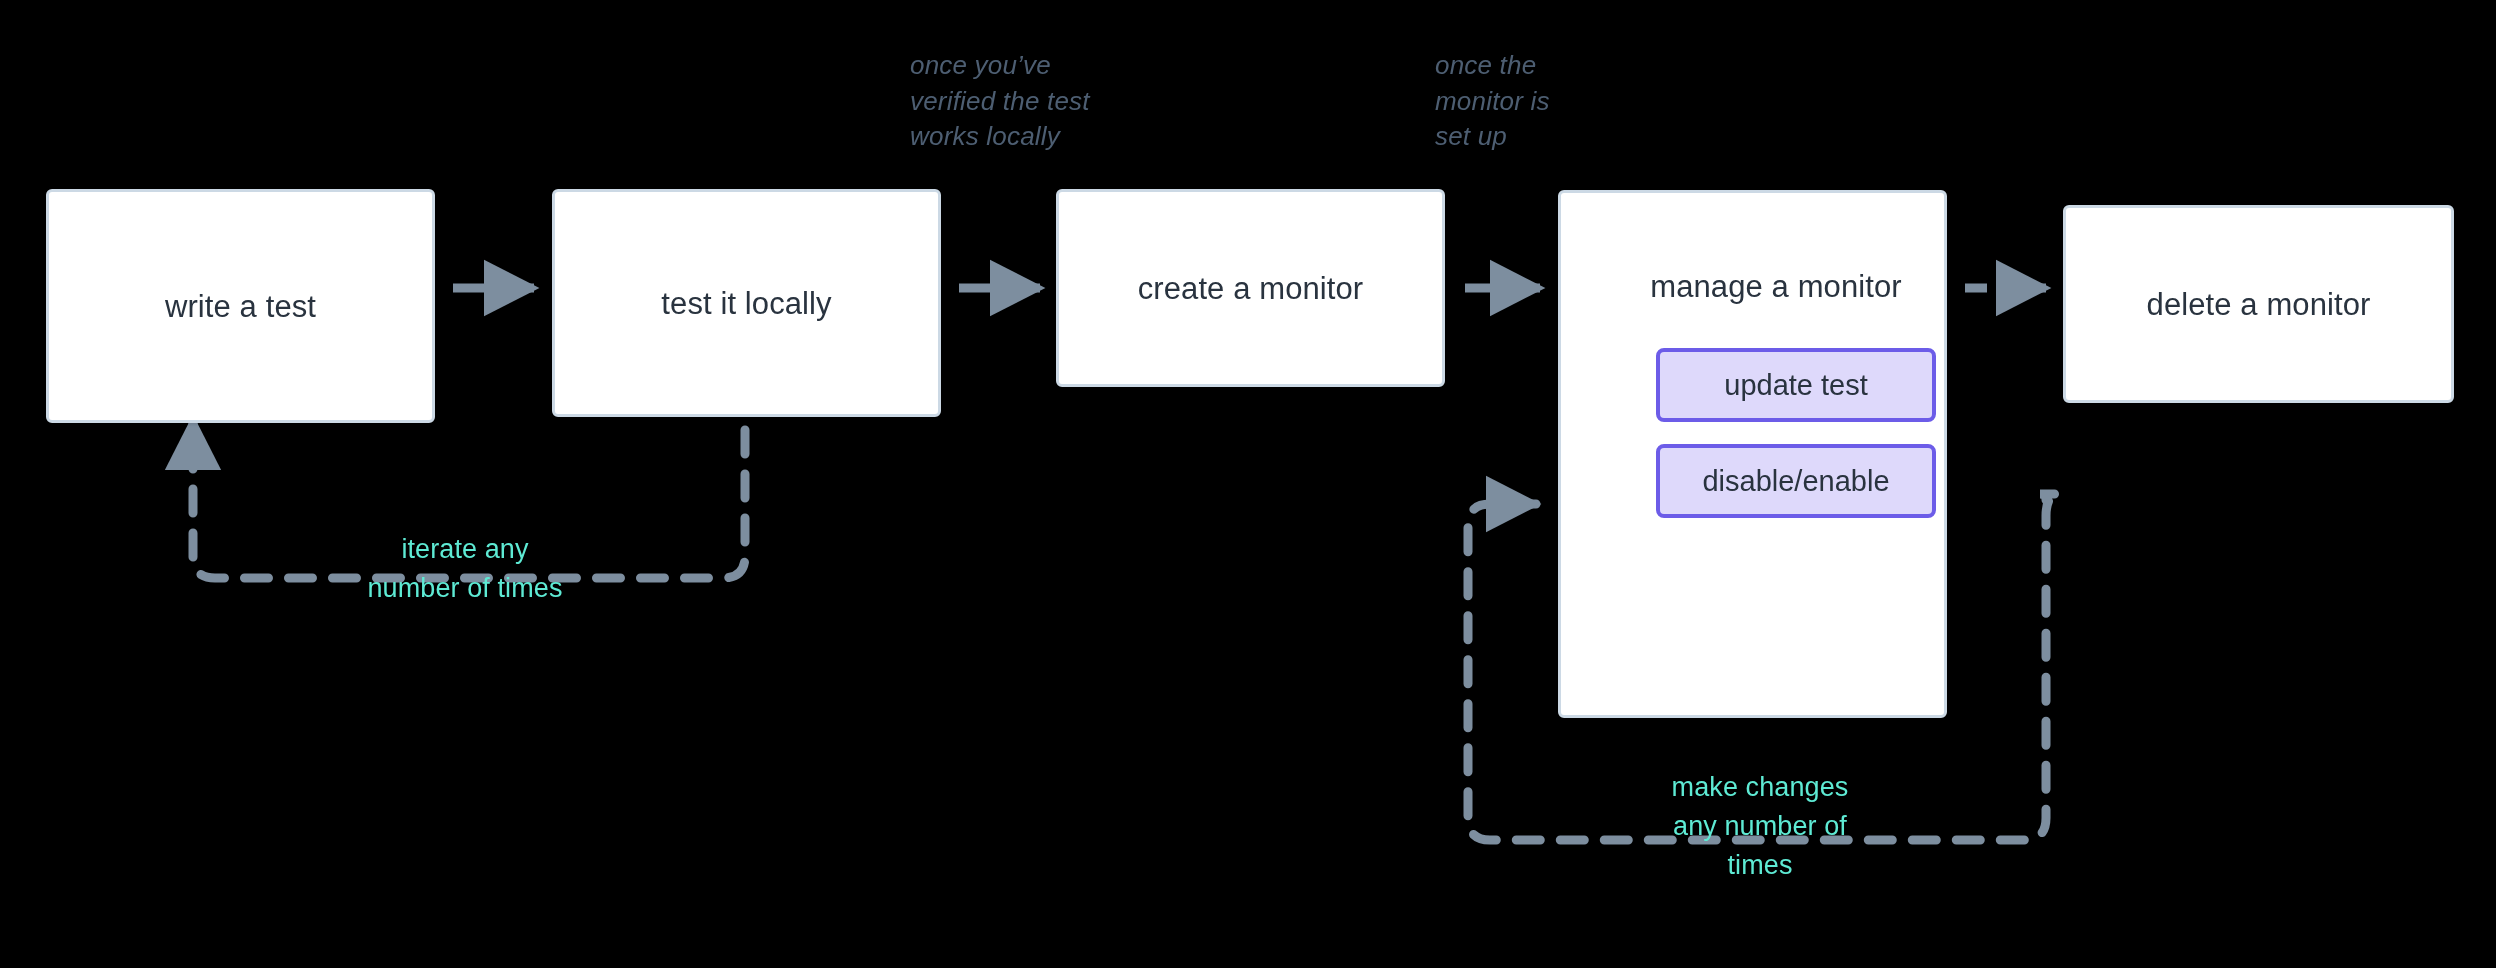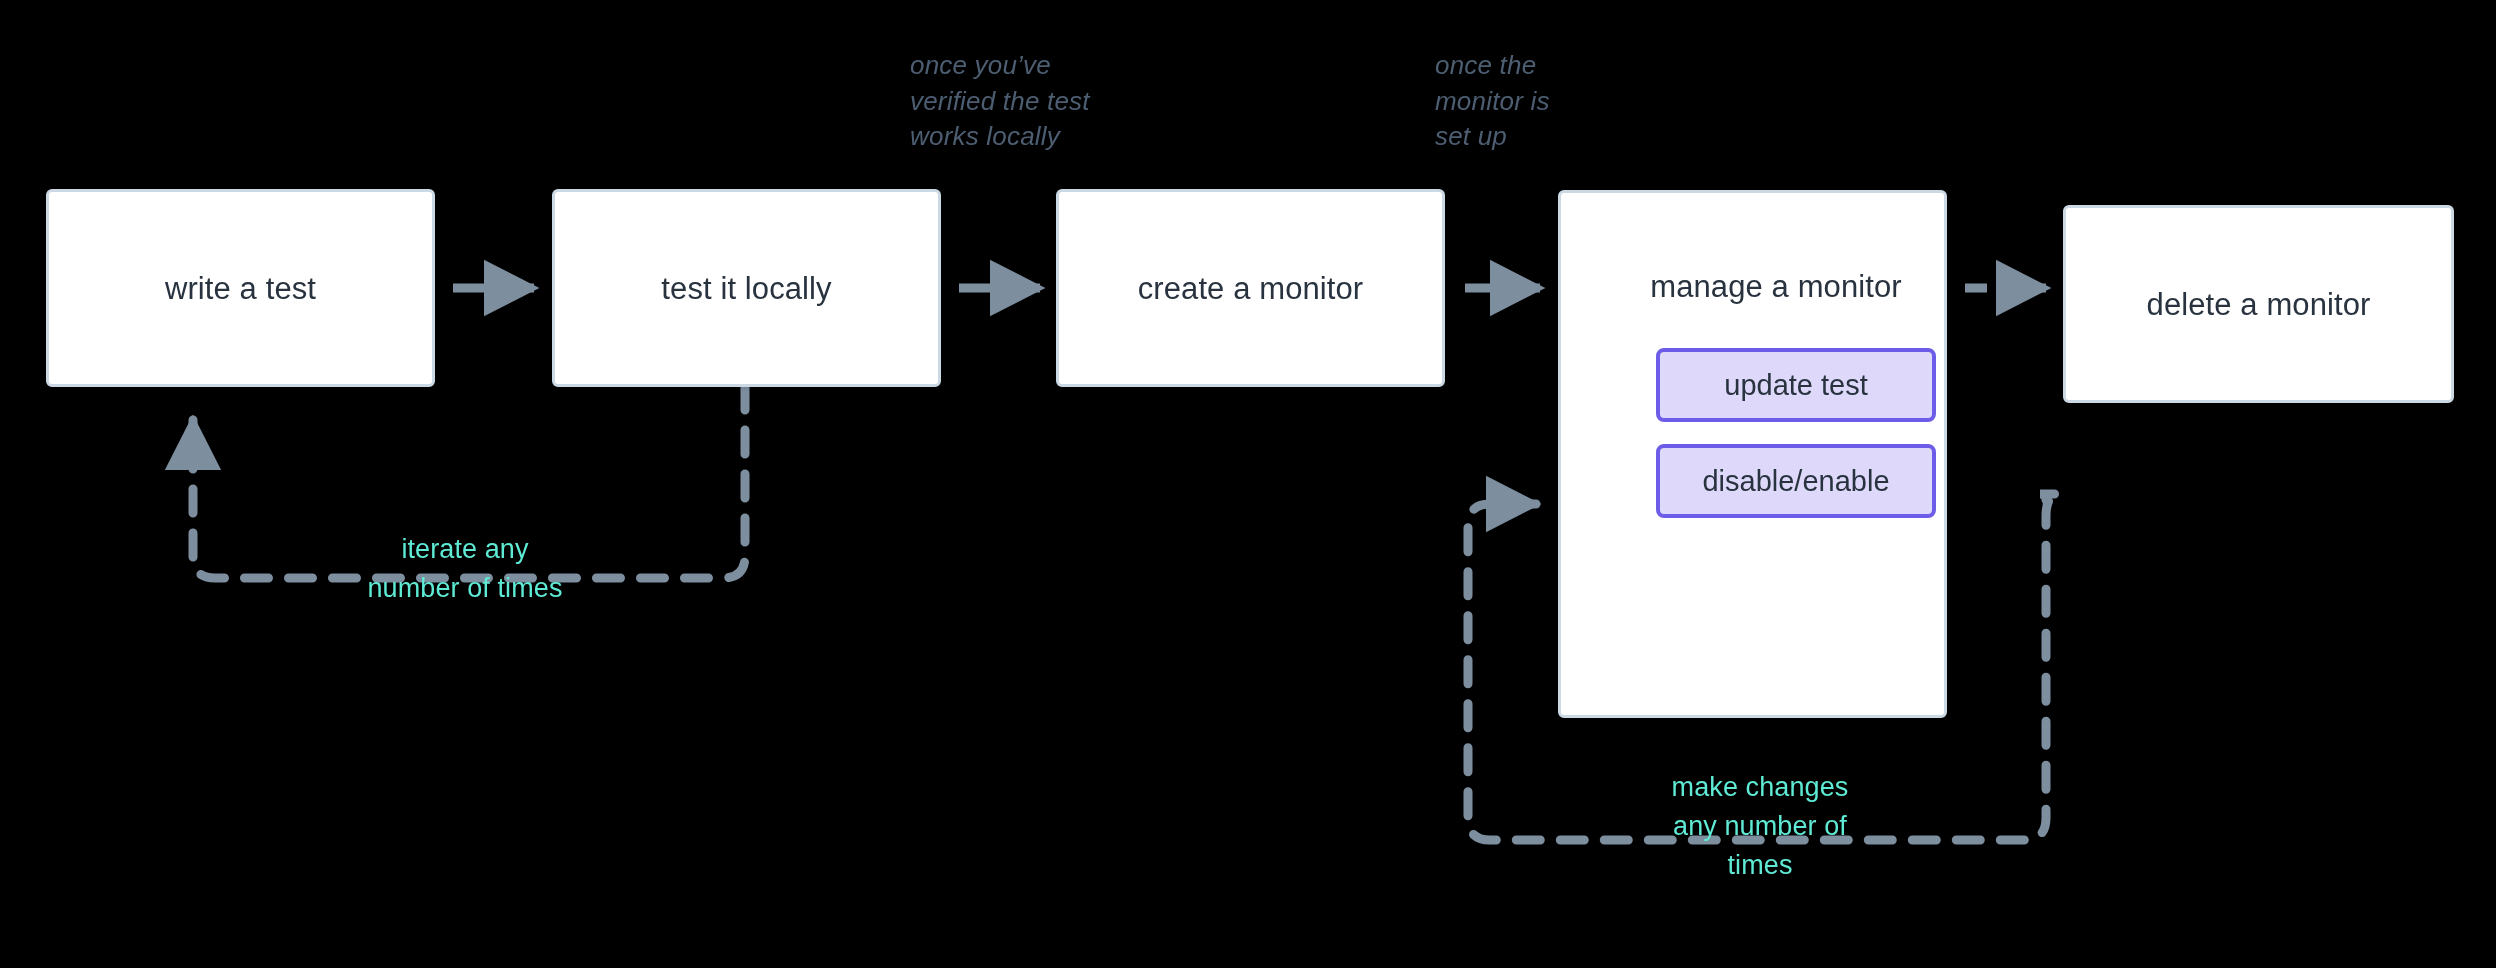--- a/index.html
+++ b/index.html
@@ -135,25 +135,25 @@
 monitor is
 set up</div>
 
   <div class="loop-label" style="left:330px; top:530px; width:270px;">iterate any
 number of times</div>
 
   <div class="loop-label" style="left:1620px; top:768px; width:280px;">make changes
 any number of
 times</div>
 
-  <div class="flow-box simple" style="left:46px; top:189px; width:389px; height:198px;">
+  <div class="flow-box simple" style="left:46px; top:189px; width:389px; height:234px;">
     <span class="box-label">write a test</span>
   </div>
 
-  <div class="flow-box simple" style="left:552px; top:189px; width:389px; height:198px;">
+  <div class="flow-box simple" style="left:552px; top:189px; width:389px; height:228px;">
     <span class="box-label">test it locally</span>
   </div>
 
   <div class="flow-box simple" style="left:1056px; top:189px; width:389px; height:198px;">
     <span class="box-label">create a monitor</span>
   </div>
 
   <div class="flow-box" id="box-manage" style="left:1558px; top:190px; width:389px; height:528px;padding-left:47px;">
     <span class="box-label">manage a monitor</span>
 

